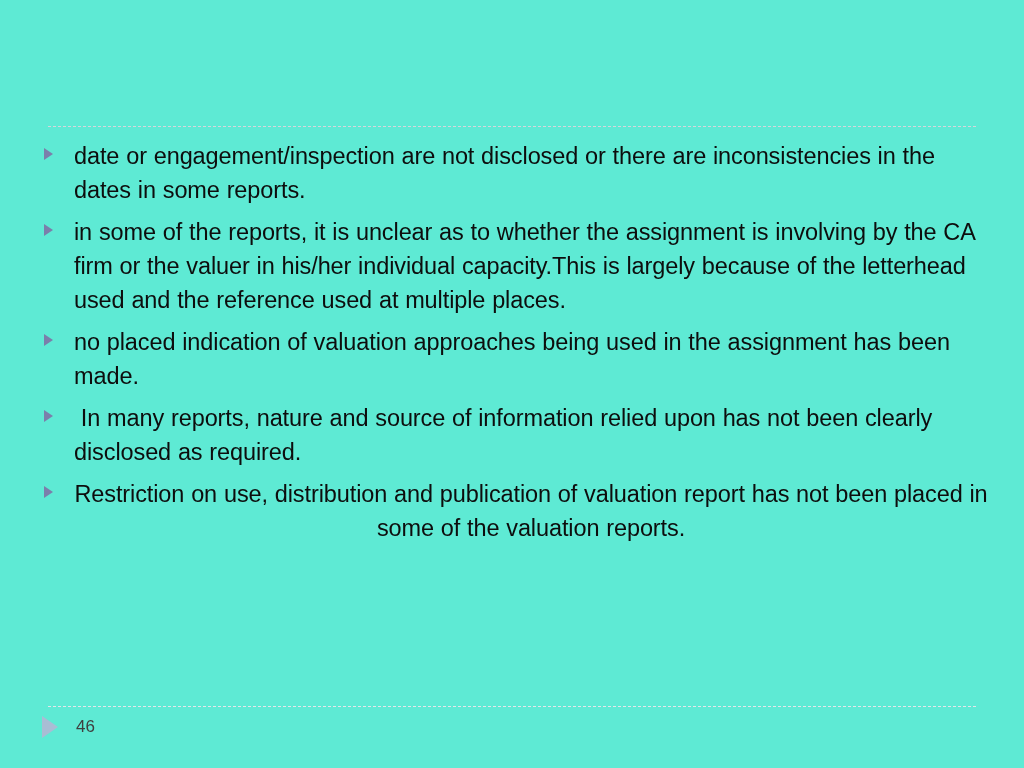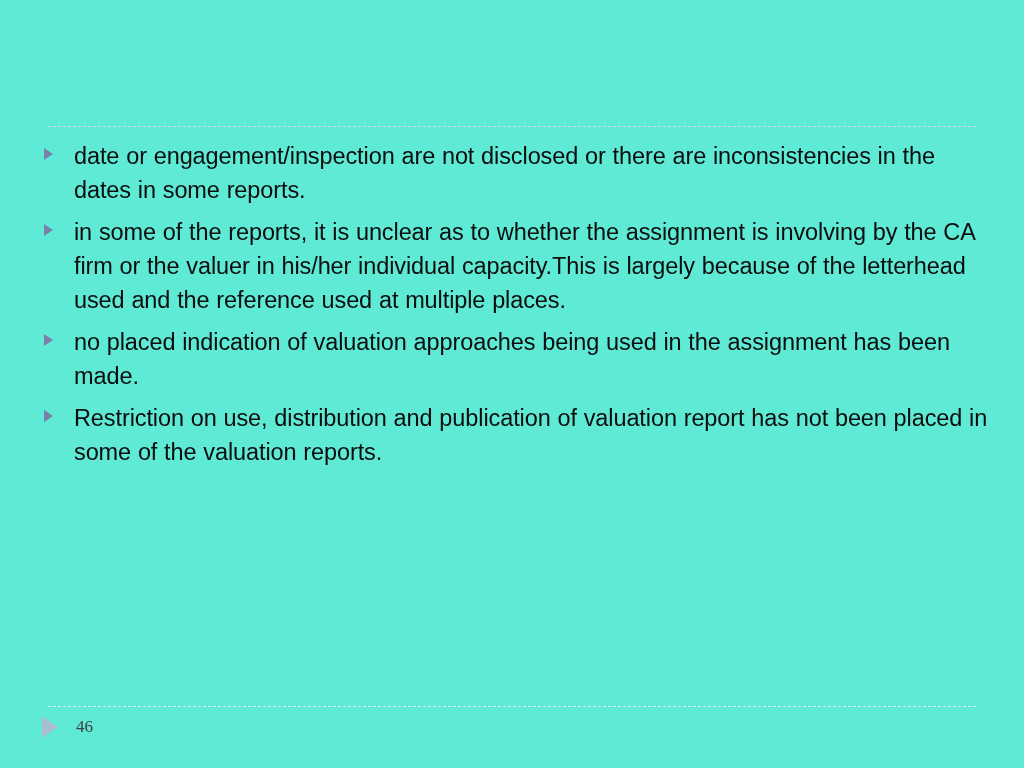--- a/index.html
+++ b/index.html
@@ -37,21 +37,21 @@
     left: 38px;
     top: 139px;
     width: 950px;
   }
 
   .bullet-row {
     display: flex;
     align-items: flex-start;
     margin-bottom: 8px;
   }
-  .bullet-row:last-child { margin-bottom: 0; }
+  .bullet-row:last-child { margin-bottom: 0; text-align: center; }
 
   .bullet-marker {
     flex: 0 0 auto;
     width: 36px;
     padding-top: 9px;
     display: flex;
     justify-content: flex-start;
     padding-left: 6px;
     box-sizing: border-box;
   }
@@ -74,21 +74,20 @@
     white-space: pre-wrap;
   }
 
   
   .footer {
     position: absolute;
     left: 38px;
     top: 716px;
     display: flex;
     align-items: center;
-    font-family: Liberation Serif, serif;
   }
   .footer-marker {
     width: 36px;
     padding-left: 4px;
     box-sizing: border-box;
     display: flex;
     align-items: center;
   }
   .tri-lg {
     width: 0;
@@ -128,20 +127,26 @@
     </div>
 
 
     <div class="bullet-row">
       <span class="bullet-marker">
           <span class="tri"></span>
         </span>
       <span class="bullet-text">no placed indication of valuation approaches being used in the assignment has been made.</span>
     </div>
 
+    <div class="bullet-row">
+      <span class="bullet-marker">
+          <span class="tri"></span>
+        </span>
+      <span class="bullet-text"> In many reports, nature and source of information relied upon has not been clearly disclosed as required.</span>
+    </div>
 
     <div class="bullet-row">
       <span class="bullet-marker">
           <span class="tri"></span>
         </span>
       <span class="bullet-text">Restriction on use, distribution and publication of valuation report has not been placed in some of the valuation reports.</span>
     </div>
 
   </div>
 

